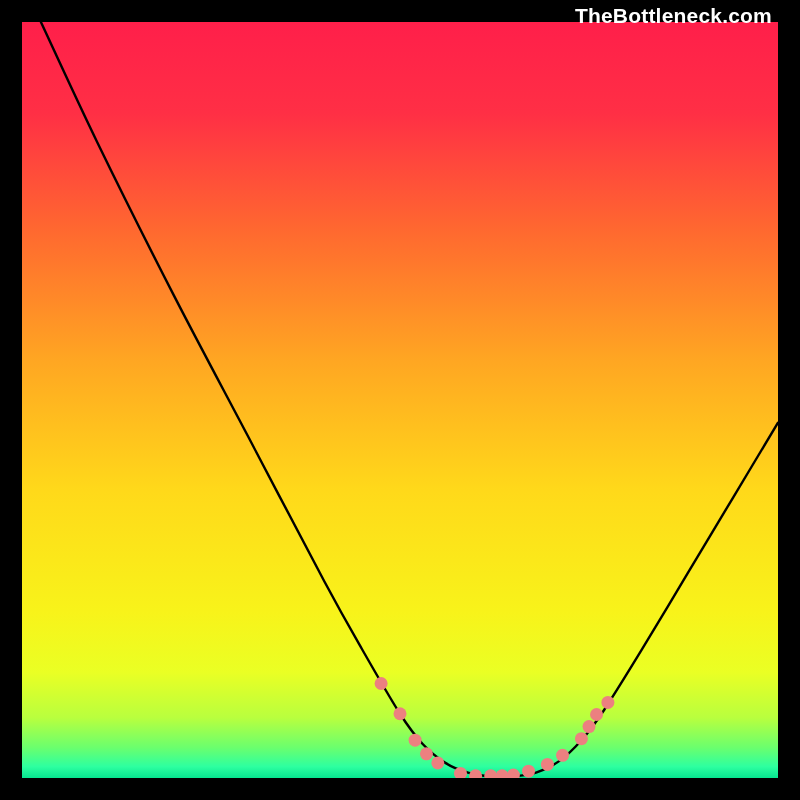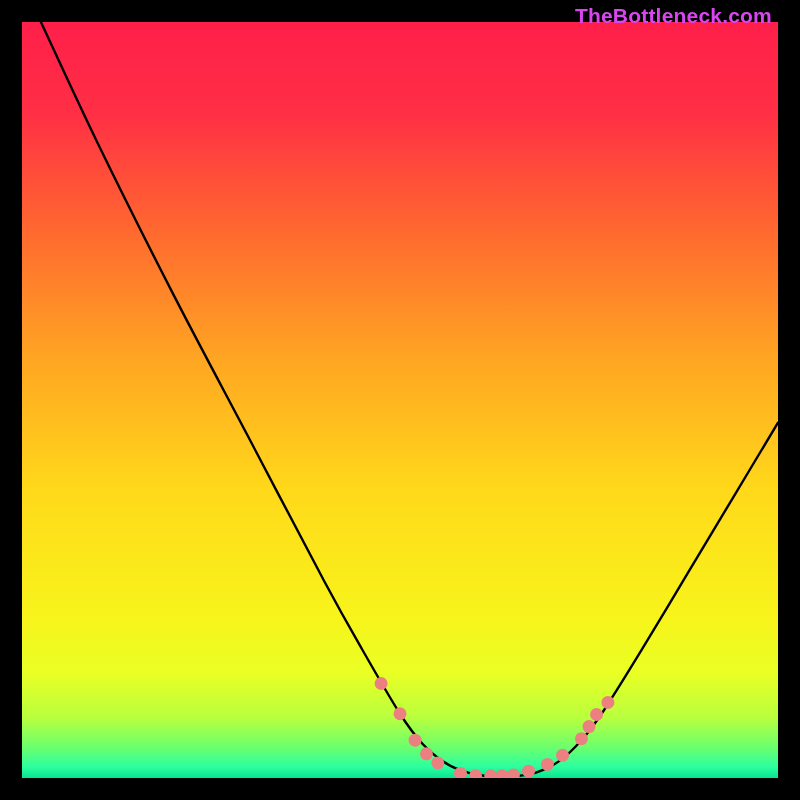--- a/index.html
+++ b/index.html
@@ -30,21 +30,21 @@
     width: 100%;
     height: 100%;
   }
   .watermark {
     position: absolute;
     right: 28px;
     top: 4px;
     font-family: Arial, Helvetica, sans-serif;
     font-size: 21px;
     font-weight: 600;
-    color: #d946ef;
+    color: #ffffff;
     letter-spacing: 0.2px;
   }
   svg.curve {
     position: absolute;
     left: 0;
     top: 0;
     width: 756px;
     height: 756px;
   }
 </style>

